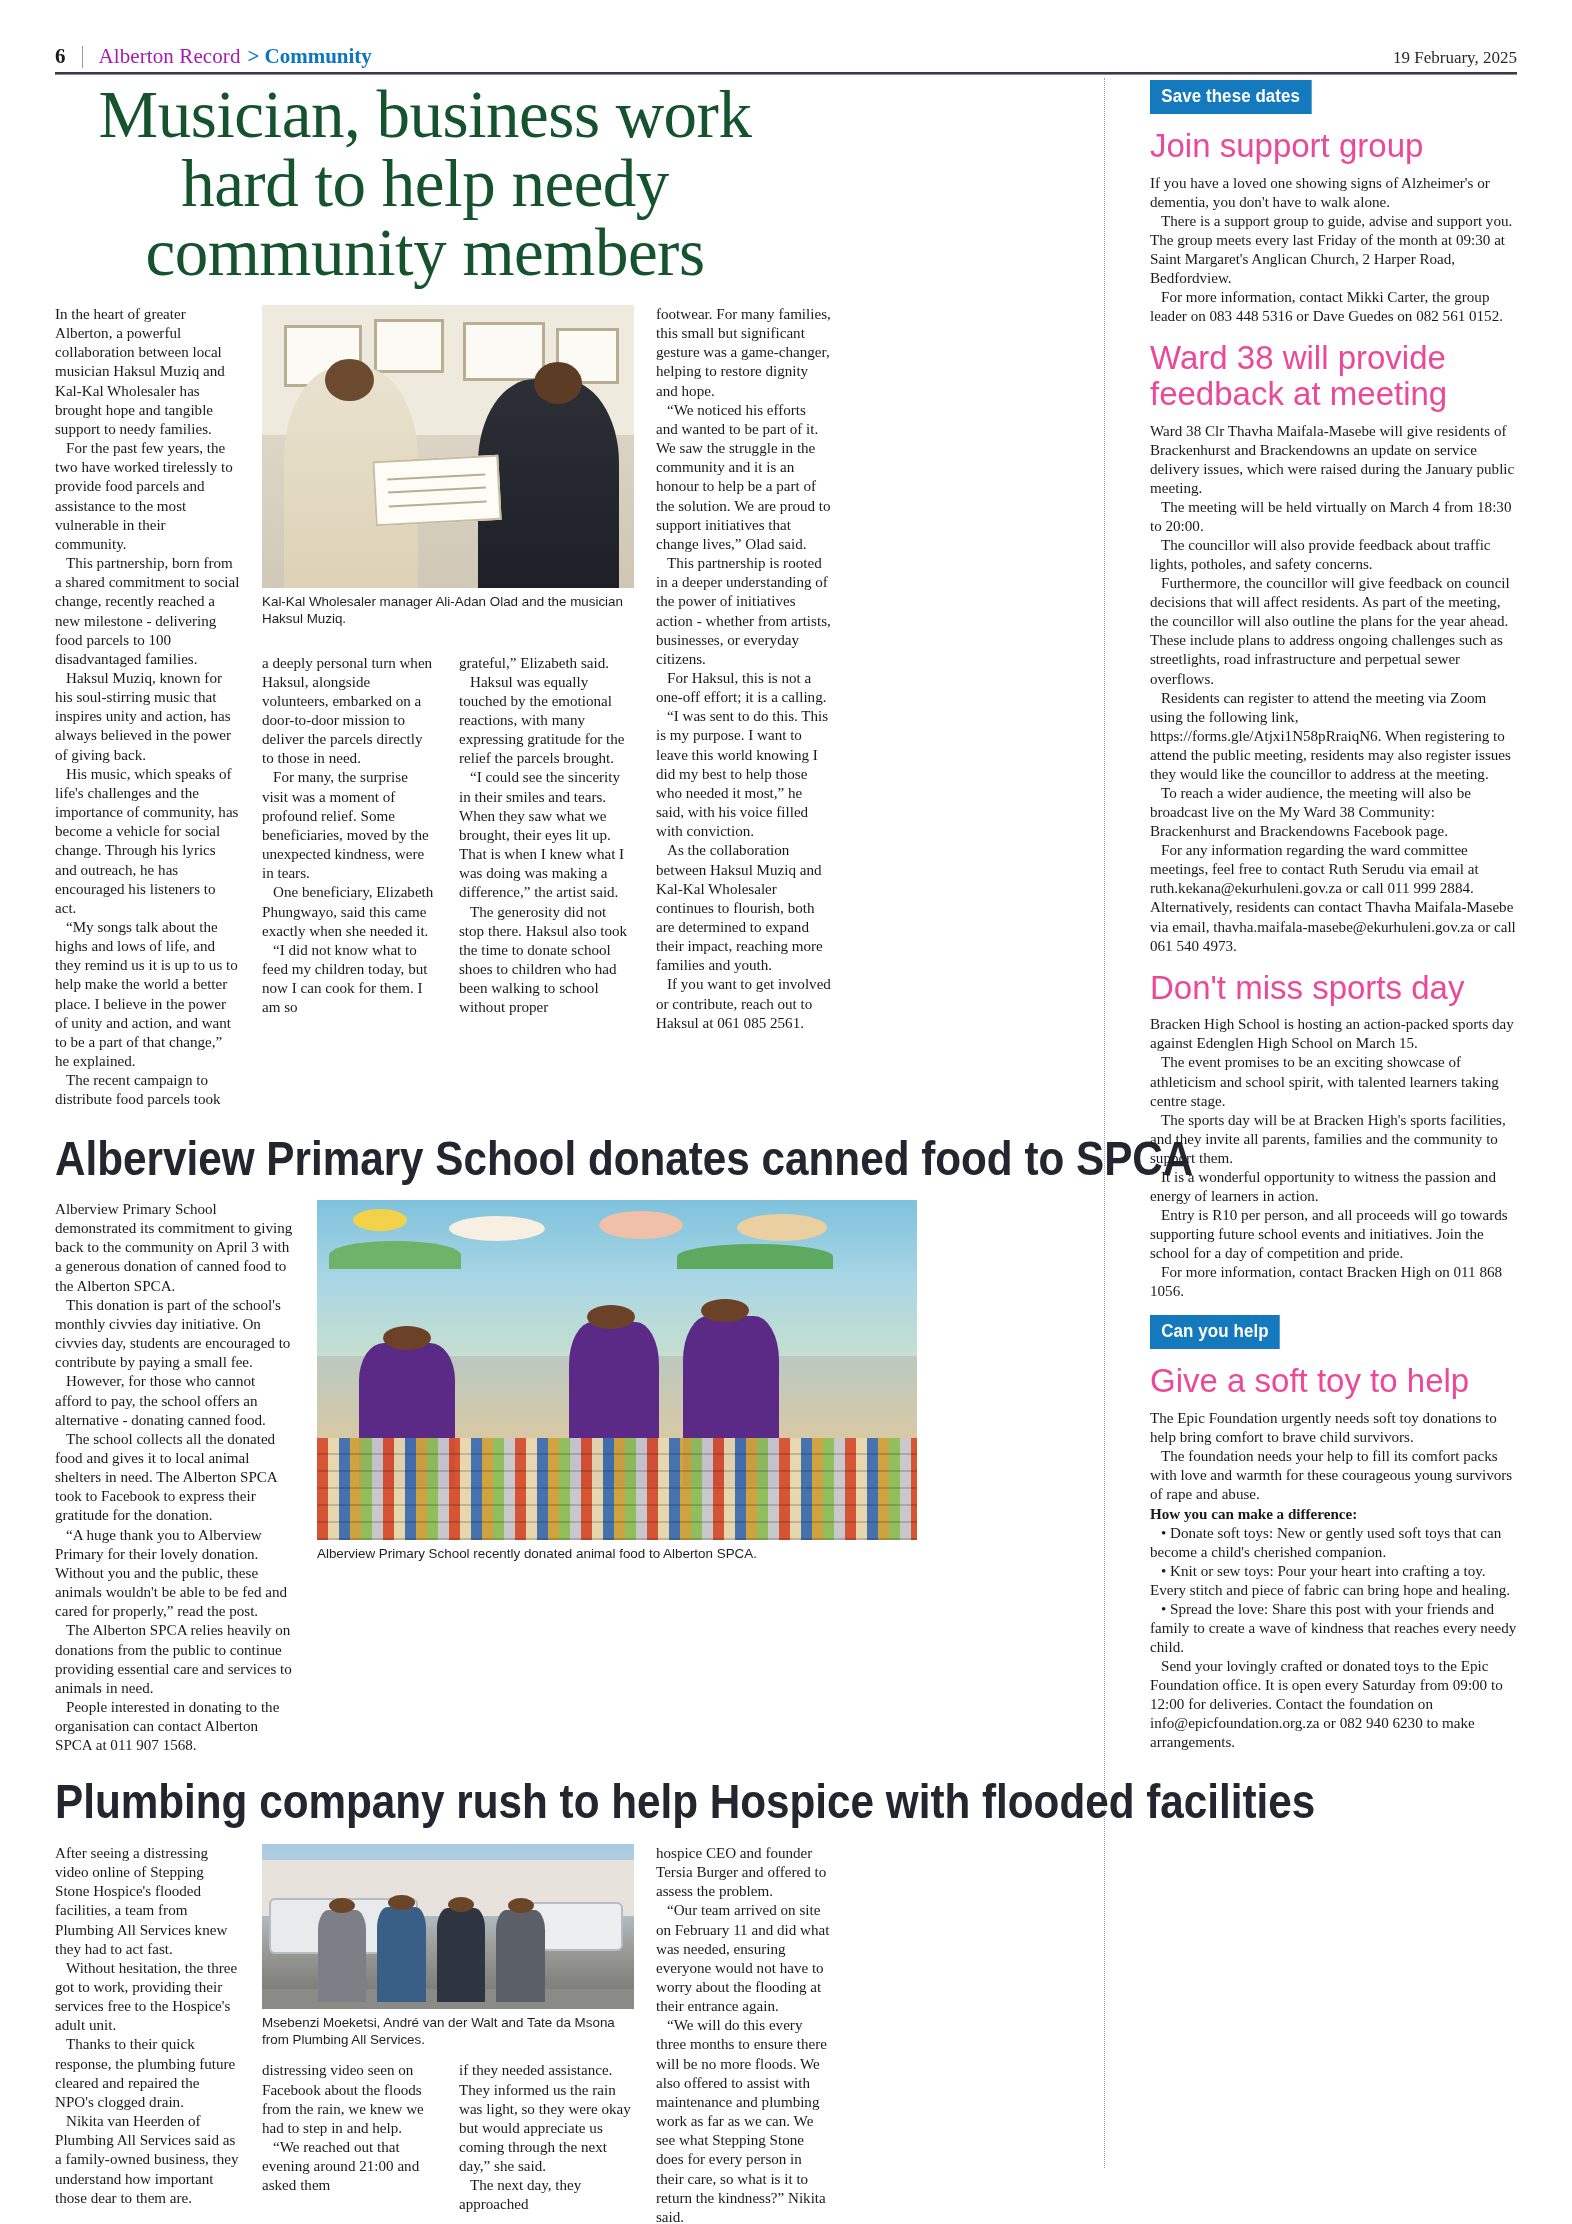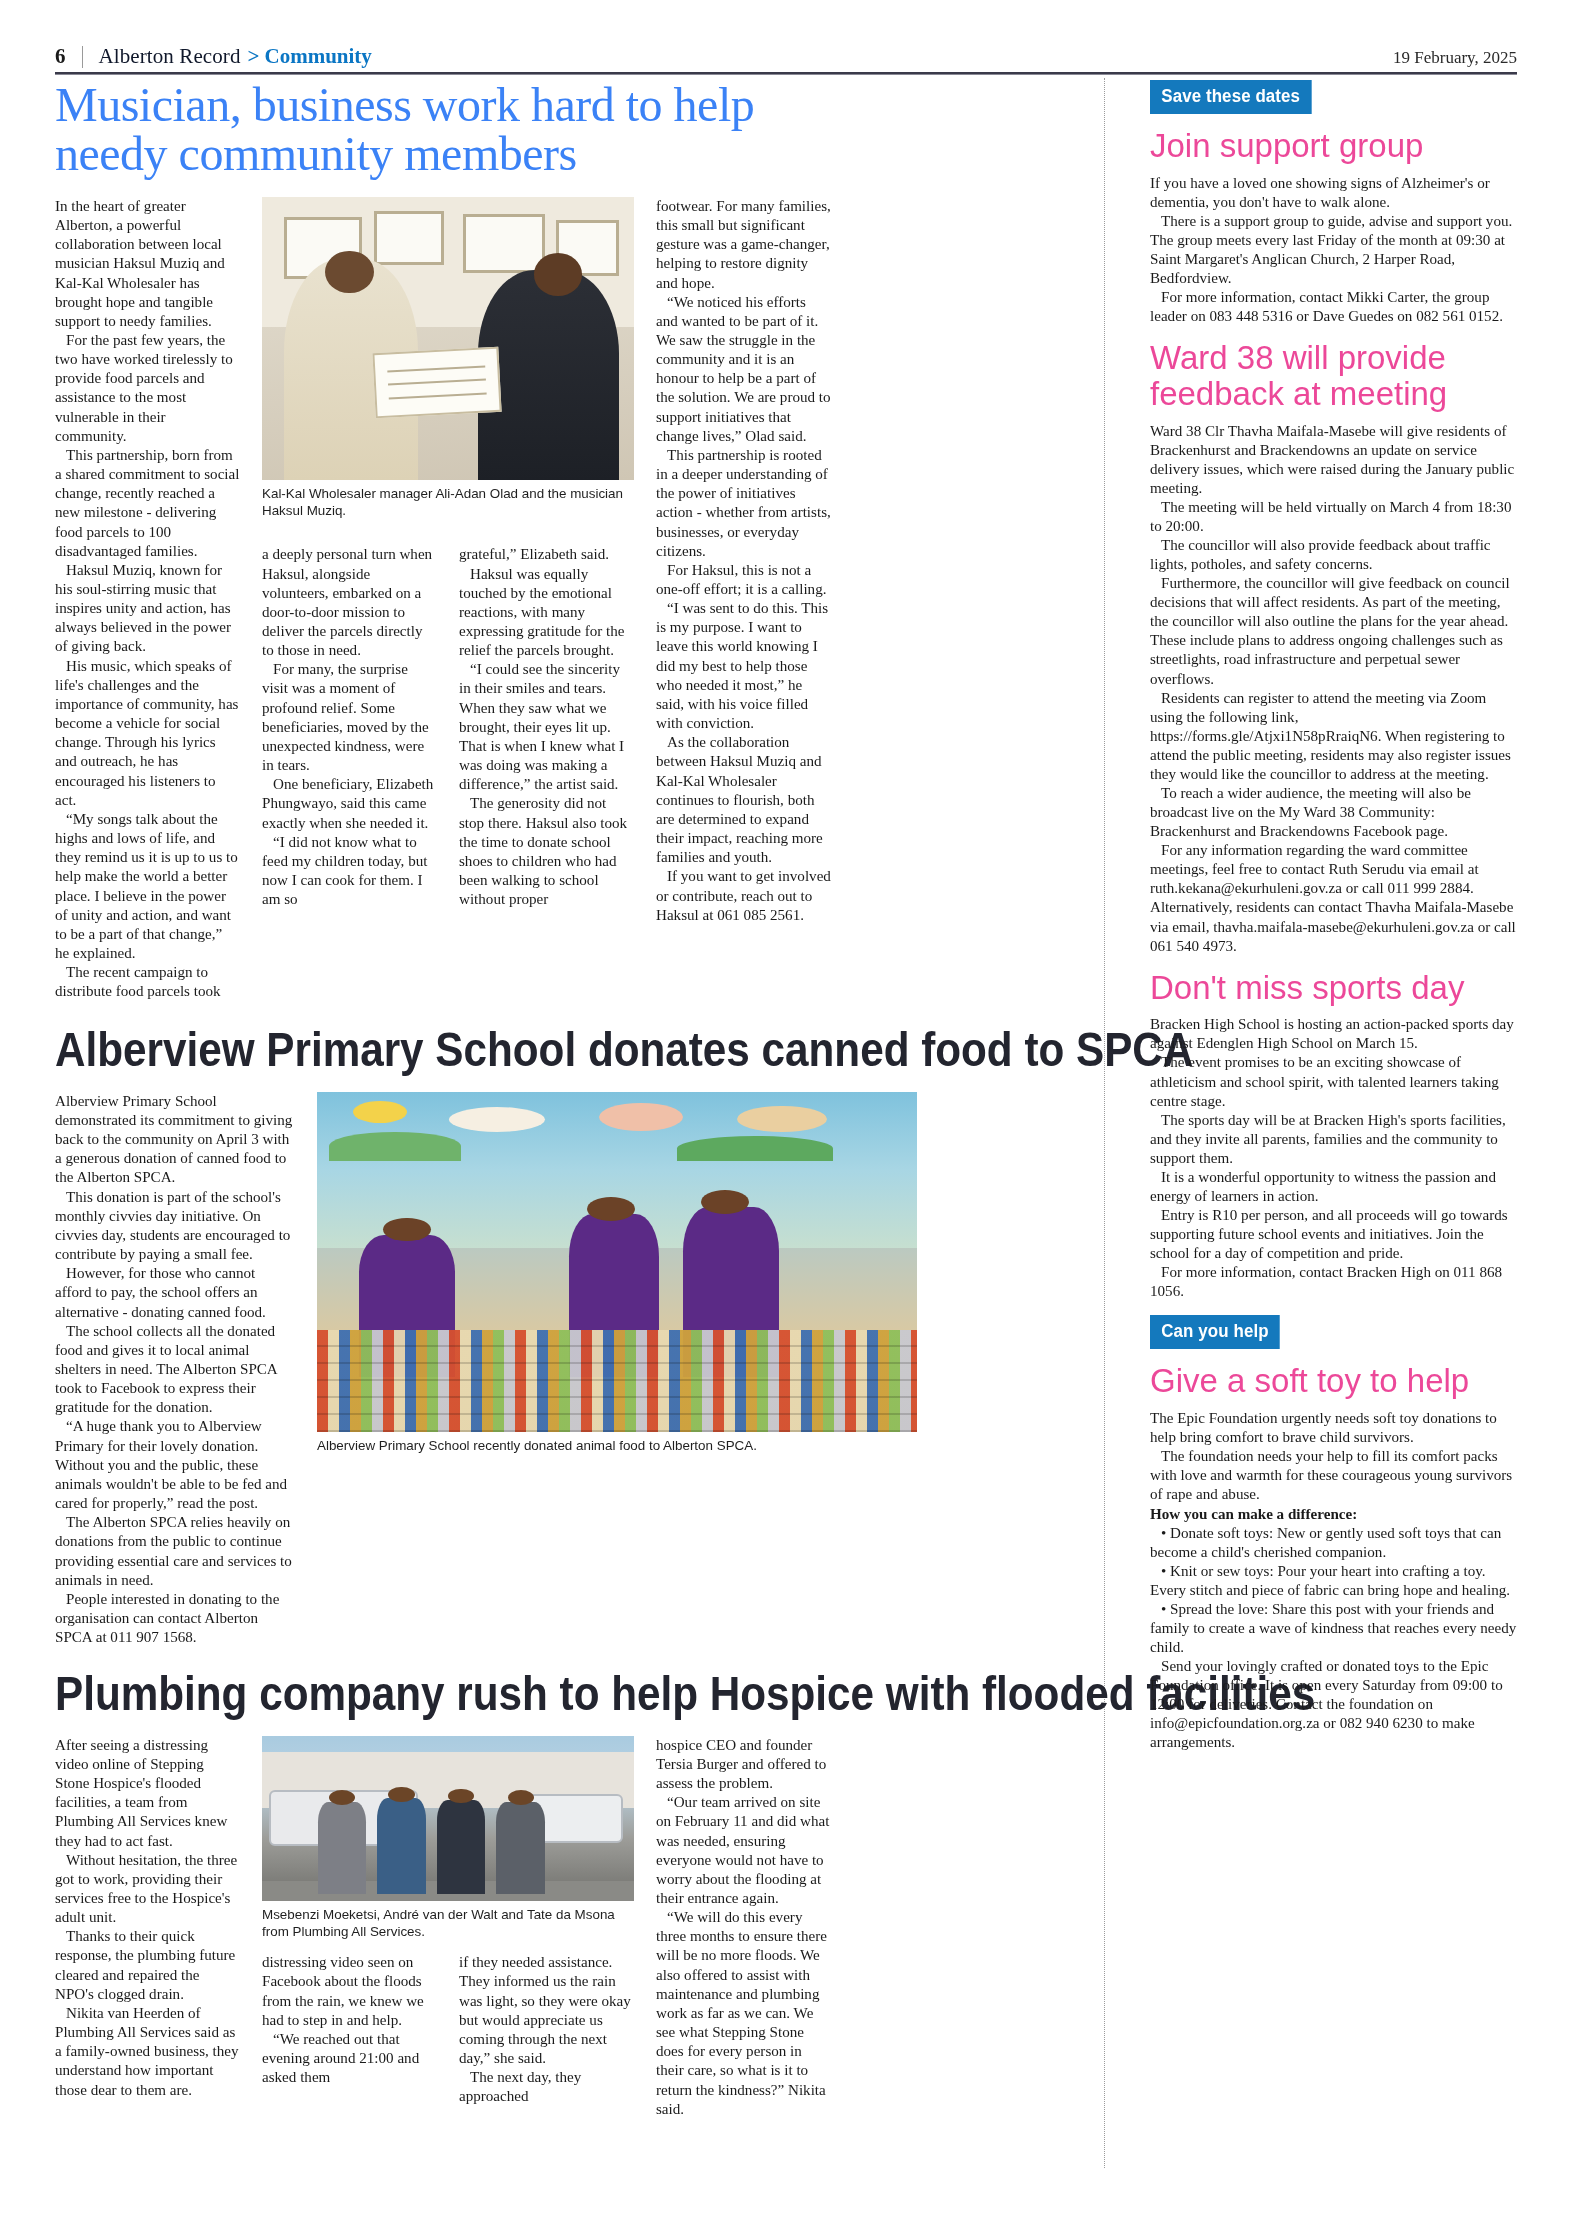--- a/index.html
+++ b/index.html
@@ -19,21 +19,21 @@
     display: flex; align-items: baseline;
   }
   .mh-pageno {
     font-family: "Liberation Serif", serif;
     font-weight: bold; font-size: 21px; color: #1a1a1a;
     padding-right: 16px;
   }
   .mh-divider { width: 1px; height: 22px; background: #9a9a9a; align-self: center; }
   .mh-title {
     font-family: "Liberation Serif", serif;
-    font-size: 21px; color: #0f172a; padding-left: 16px; letter-spacing: .1px;
+    font-size: 21px; color: #a21caf; padding-left: 16px; letter-spacing: .1px;
   }
   .mh-gt { color: #0b76c4; font-weight: bold; font-size: 21px; padding-left: 7px; }
   .mh-section { color: #0b76c4; font-weight: bold; font-size: 21px; padding-left: 5px; }
   .mh-date {
     margin-left: auto; font-size: 17px; color: #2a2a2a;
     font-family: "Liberation Serif", serif;
   }
   .mh-rule {
     position: absolute; left: 55px; top: 72px; width: 1462px; height: 3px;
     border-top: 2px solid #3a3a4a; border-bottom: 1px solid #8a8a96;
@@ -47,25 +47,26 @@
   }
 
   
   .left-zone { position: absolute; left: 55px; top: 80px; width: 1030px; }
   .right-zone { position: absolute; left: 1150px; top: 80px; width: 368px; }
 
   
   h1.serif-head {
     font-family: "Liberation Serif", serif;
     font-weight: normal;
-    font-size: 48px;
+    font-size: 67px;
     line-height: 1.03;
     letter-spacing: -0.5px;
     margin: 0 0 18px 0;
-    color: #3b82f6;
+    color: #14532d;
+    text-align: center;
   }
   h2.cond-head {
     font-family: "Liberation Sans Narrow", "Liberation Sans", sans-serif;
     font-weight: bold;
     font-size: 47px;
     line-height: 1.05;
     margin: 0 0 16px 0;
     color: #23252f;
     transform: scaleX(0.88);
     transform-origin: left center;

